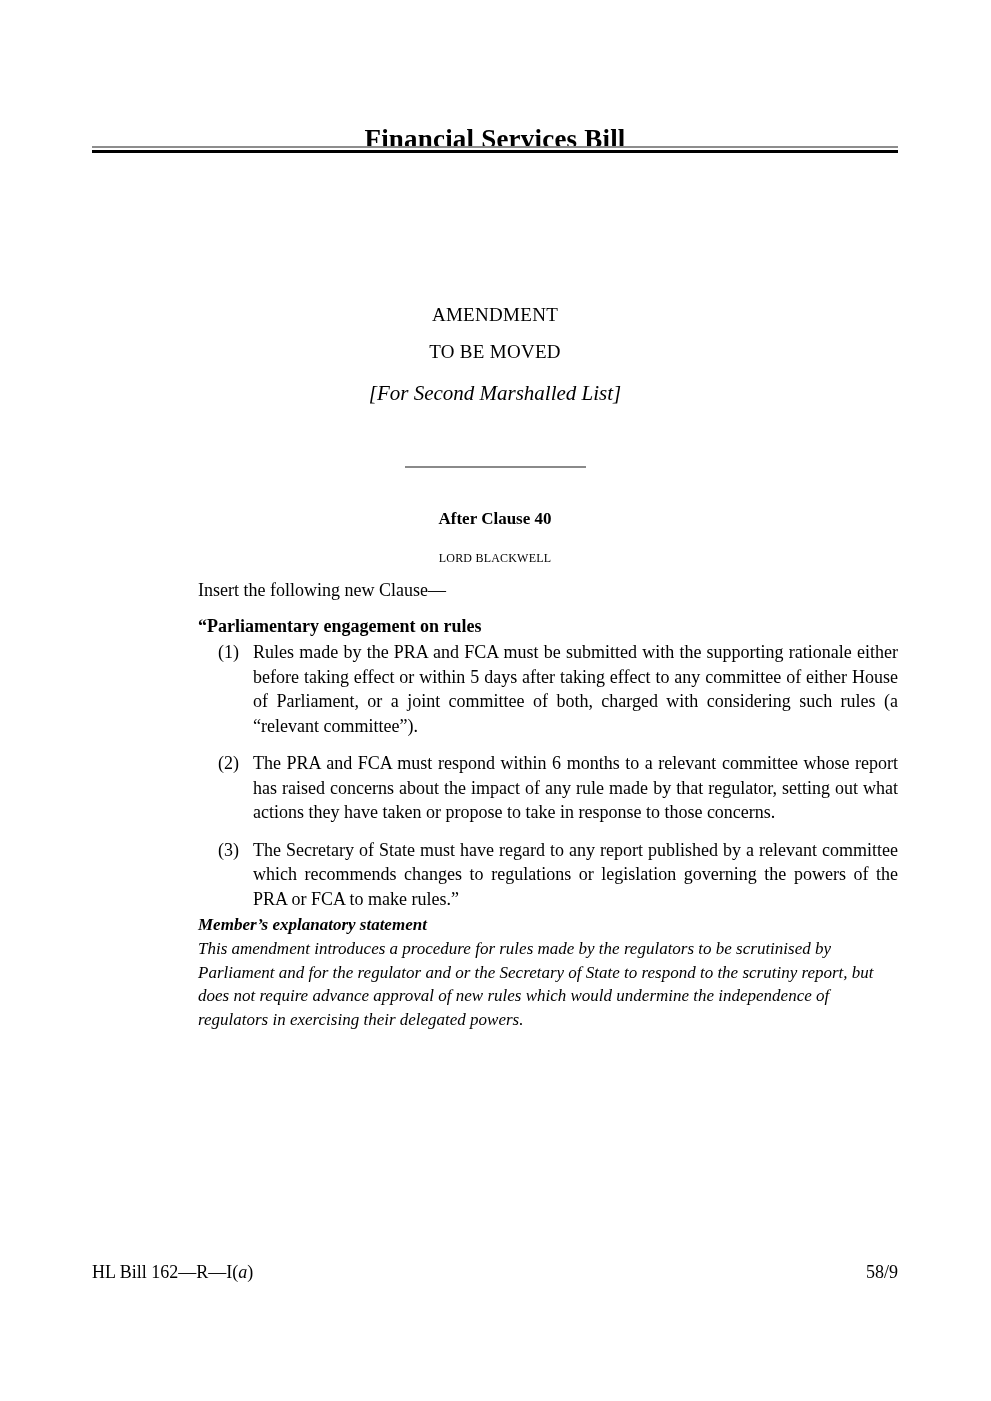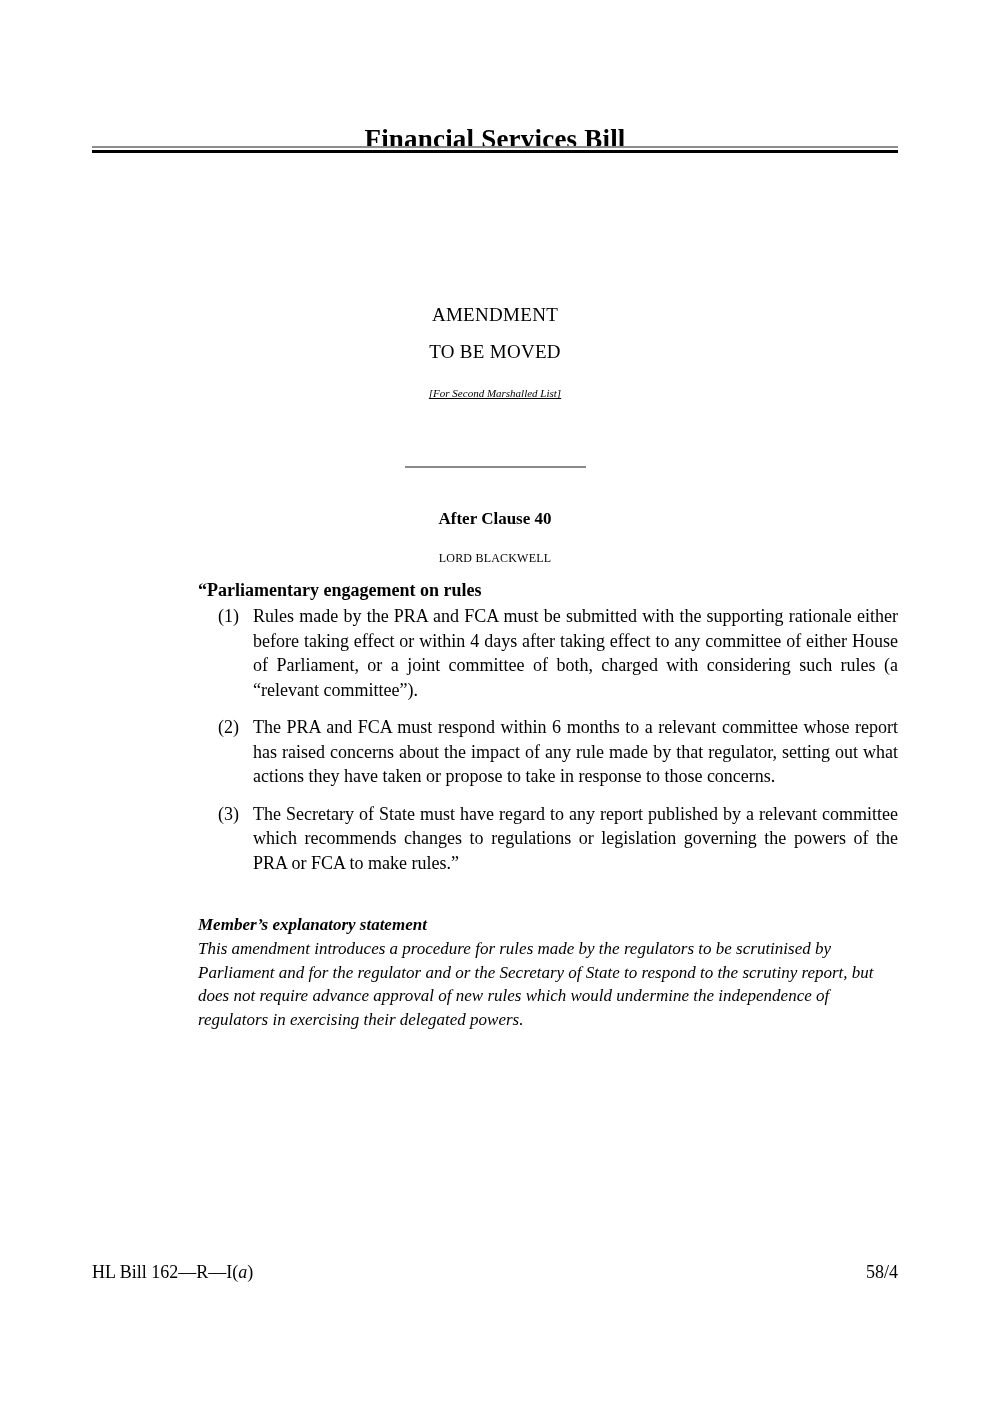--- a/index.html
+++ b/index.html
@@ -66,25 +66,24 @@
     top: 296px;
     width: 806px;
     text-align: center;
   }
   .amend-line {
     font-size: 19px;
     line-height: 37px;
     letter-spacing: 0.3px;
   }
   .marshalled-note {
-    font-size: 11px;
+    font-size: 21px;
     font-style: italic;
     line-height: 37px;
     margin-top: 5px;
-    text-decoration: underline;
   }
   .rule-short {
     position: absolute;
     left: 405px;
     top: 466px;
     width: 181px;
     height: 2px;
     background: #8a8a8a;
   }
 
@@ -214,43 +213,44 @@
   </div>
 
   <div class="rule-short"></div>
 
   <div class="clause-ref">After Clause 40</div>
 
   <div class="member-name">LORD BLACKWELL</div>
 
   <div class="body-area">
 
+    <div class="insert-line">Insert the following new Clause—</div>
 
     <div class="clause-title">“Parliamentary engagement on rules</div>
 
     <ol class="sublist">
       <li class="sub-item">
         <span class="sub-num">(1)</span>
-        <span>Rules made by the PRA and FCA must be submitted with the supporting rationale either before taking effect or within 4 days after taking effect to any committee of either House of Parliament, or a joint committee of both, charged with considering such rules (a “relevant committee”).</span>
+        <span>Rules made by the PRA and FCA must be submitted with the supporting rationale either before taking effect or within 5 days after taking effect to any committee of either House of Parliament, or a joint committee of both, charged with considering such rules (a “relevant committee”).</span>
       </li>
       <li class="sub-item">
         <span class="sub-num">(2)</span>
         <span>The PRA and FCA must respond within 6 months to a relevant committee whose report has raised concerns about the impact of any rule made by that regulator, setting out what actions they have taken or propose to take in response to those concerns.</span>
       </li>
       <li class="sub-item">
         <span class="sub-num">(3)</span>
         <span>The Secretary of State must have regard to any report published by a relevant committee which recommends changes to regulations or legislation governing the powers of the PRA or FCA to make rules.”</span>
       </li>
     </ol>
 
   </div>
 
   <div class="explan">
     <div class="explan-head">Member’s explanatory statement</div>
     <div class="explan-body">This amendment introduces a procedure for rules made by the regulators to be scrutinised by Parliament and for the regulator and or the Secretary of State to respond to the scrutiny report, but does not require advance approval of new rules which would undermine the independence of regulators in exercising their delegated powers.</div>
   </div>
 
   <div class="footer">
     <div class="footer-left"><span>HL Bill 162—R—I(</span><span class="ital">a</span><span>)</span></div>
-    <div class="footer-right">58/4</div>
+    <div class="footer-right">58/9</div>
   </div>
 
 </div>
 
 </body></html>

